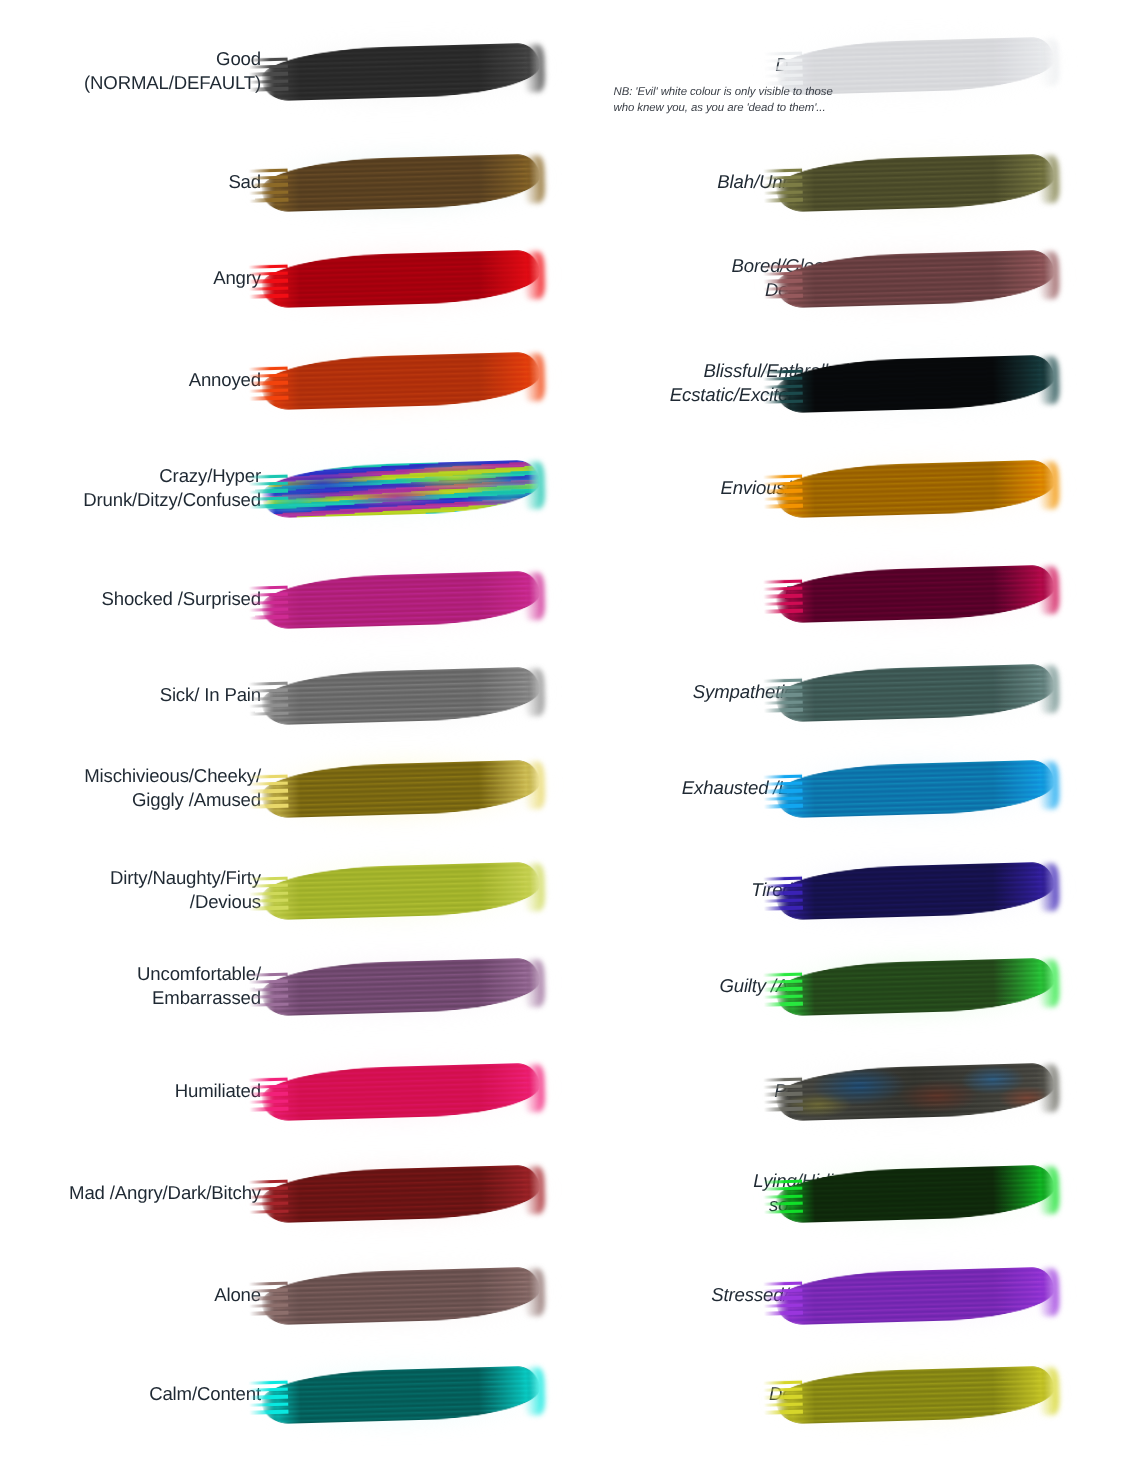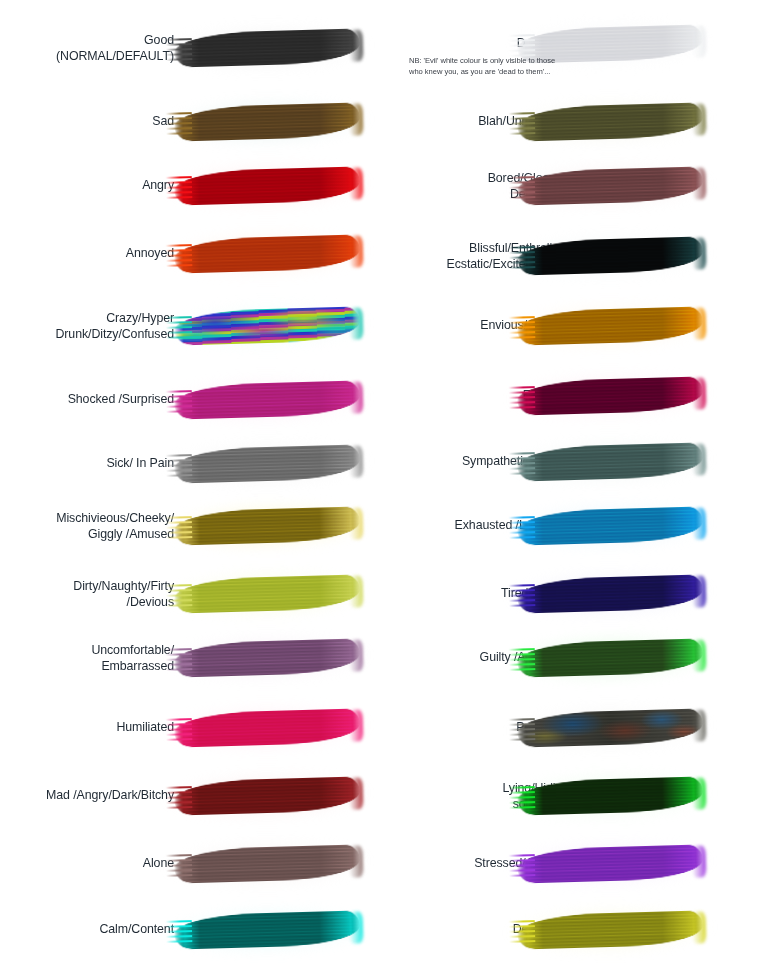--- a/index.html
+++ b/index.html
@@ -16,21 +16,21 @@
     position:relative;
     width:765px;height:974px;
   }
   .col{
     position:absolute;
     top:0;
     width:382px;
     height:974px;
   }
   .col-left{left:0;}
-  .col-right{left:383px;}
+  .col-right{left:383px;font-style:italic;}
 
   .row{
     position:absolute;
     left:0;
     width:382px;
     height:68px;
   }
   .row-inner{
     position:relative;
     width:100%;height:100%;

